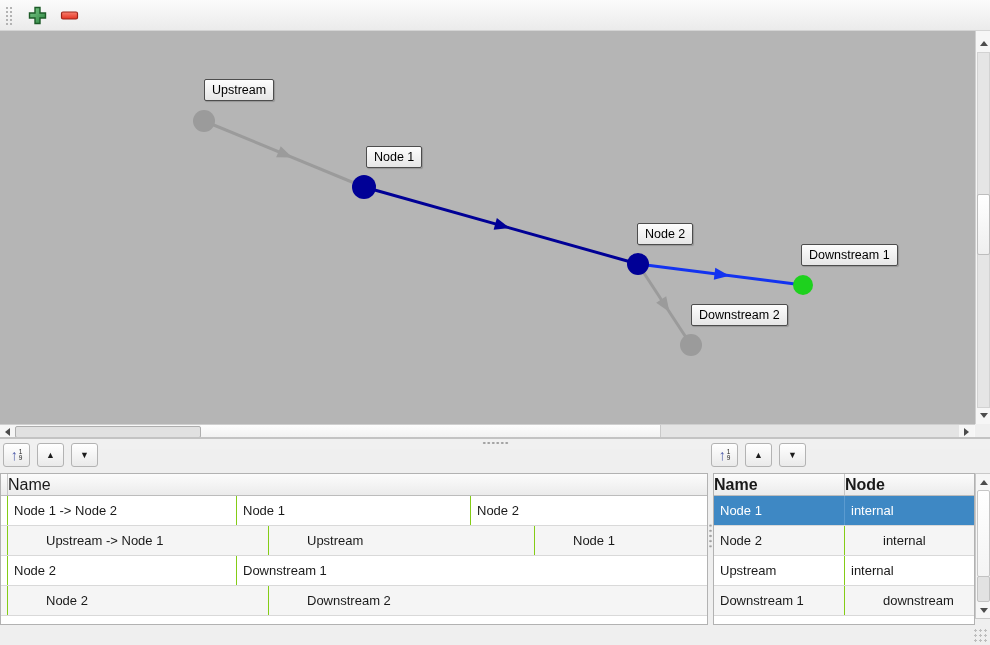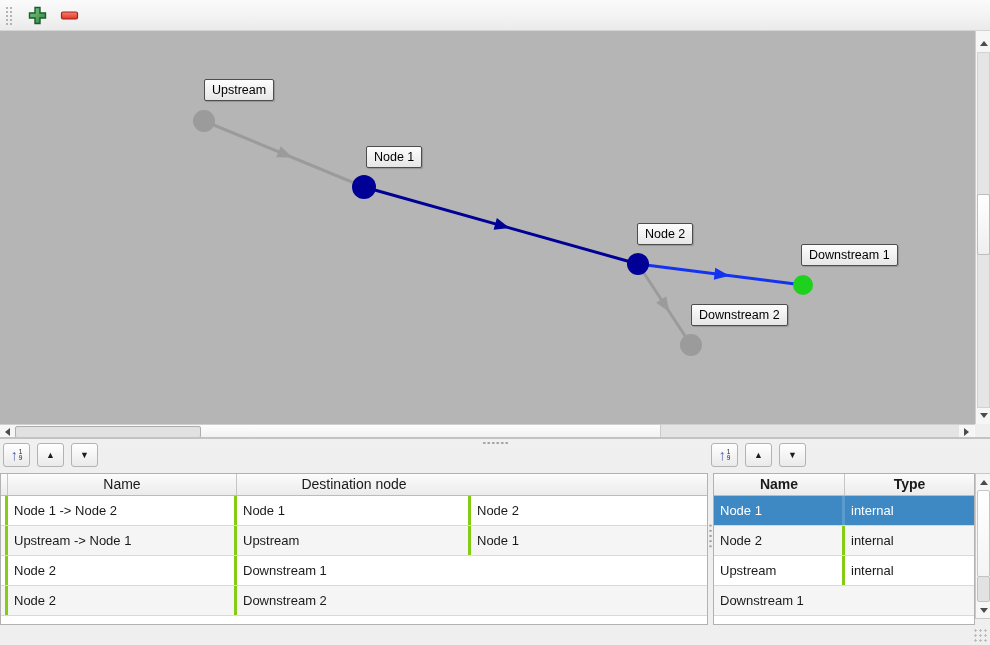--- a/index.html
+++ b/index.html
@@ -57,25 +57,25 @@
   .tool-btn{width:27px;height:24px;border:1px solid #b3b3b3;border-radius:3px;
     background:linear-gradient(#ffffff,#eaeaea);display:flex;align-items:center;justify-content:center;padding:0;}
   .sort-ic{display:flex;align-items:center;line-height:1;}
   .sort-ic .arr{color:#4a58a8;font-size:14px;font-weight:bold;transform:scaleY(1.05);}
   .sort-ic .digits{display:flex;flex-direction:column;font-size:6.5px;color:#222;margin-left:1px;line-height:6px;}
   .tool-glyph{font-size:9px;color:#1c1c1c;}
   
   .tbl{position:absolute;top:473px;background:#fff;border:1px solid #b2b2b2;font-size:13px;}
   .tbl .thead{display:grid;height:21px;line-height:21px;
     background:linear-gradient(#fcfcfc,#ebebeb);border-bottom:1px solid #bcbcbc;}
-  .tbl .th{text-align:center;font-size:14px;border-right:1px solid #c5c5c5;overflow:hidden;white-space:nowrap;}
+  .tbl .th{font-size:16px;border-right:1px solid #c5c5c5;overflow:hidden;white-space:nowrap;}
   .tbl .th:last-child{border-right:none;}
   .tbl .trow{display:grid;height:29px;line-height:29px;border-bottom:1px solid #d9d9d9;background:#fff;}
-  .tbl .trow.alt{background:#f5f5f5;}
-  .tbl .tcell{padding:0 0 0 6px;border-right:3px solid #84cc16;overflow:hidden;white-space:nowrap;}
+  .tbl .trow.alt{background:#f5f5f5;gap:32px;}
+  .tbl .tcell{padding:0 0 0 6px;border-right:1px solid #84cc16;overflow:hidden;white-space:nowrap;}
   .tbl .tcell:last-child{border-right:none;}
   .tbl .sliver{height:8px;background:#fff;}
   .tbl-edges{left:0;width:706px;}
   .tbl-edges .thead,.tbl-edges .trow{grid-template-columns:7px 229px 234px 1fr;}
   .tbl-edges .strip{padding:0;}
   .tbl-nodes{left:713px;width:260px;}
   .tbl-nodes .thead,.tbl-nodes .trow{grid-template-columns:131px 1fr;}
   .tbl-nodes .th{font-weight:bold;}
   .trow.selected{background:#3e88c4 !important;color:#fff;}
   .trow.selected .tcell{border-right-color:#5b9bd0;}
@@ -203,21 +203,20 @@
   </button>
   <button class="tool-btn">
     <span class="tool-glyph">▼</span>
   </button>
 </div>
 
 <div class="tbl tbl-edges">
   <div class="thead">
     <div class="th strip"></div>
     <div class="th">Name</div>
-    <div class="th">Destination node</div>
   </div>
   <div id="edges-rows">
       <div class="trow">
         <div class="tcell strip"></div>
         <div class="tcell">Node 1 -&gt; Node 2</div>
         <div class="tcell">Node 1</div>
         <div class="tcell">Node 2</div>
       </div>
       <div class="trow alt">
         <div class="tcell strip"></div>
@@ -237,37 +236,38 @@
       </div>
     </div>
   <div class="sliver"></div>
 </div>
 
 <div class="splitter-v-grip"></div>
 
 <div class="tbl tbl-nodes">
   <div class="thead">
     <div class="th">Name</div>
-    <div class="th">Type</div>
+    <div class="th">Node</div>
   </div>
   <div id="nodes-rows">
       <div class="trow selected" style="background: rgb(62, 136, 196);">
         <div class="tcell">Node 1</div>
         <div class="tcell">internal</div>
       </div>
       <div class="trow alt">
         <div class="tcell">Node 2</div>
         <div class="tcell">internal</div>
       </div>
       <div class="trow">
         <div class="tcell">Upstream</div>
         <div class="tcell">internal</div>
       </div>
       <div class="trow alt">
         <div class="tcell">Downstream 1</div>
+        <div class="tcell">downstream</div>
       </div>
     </div>
   <div class="sliver"></div>
 </div>
 
 <div class="tscroll">
   <div class="sb-btn up">
       <div class="tri-up"></div>
     </div>
   <div class="thumb"></div>

